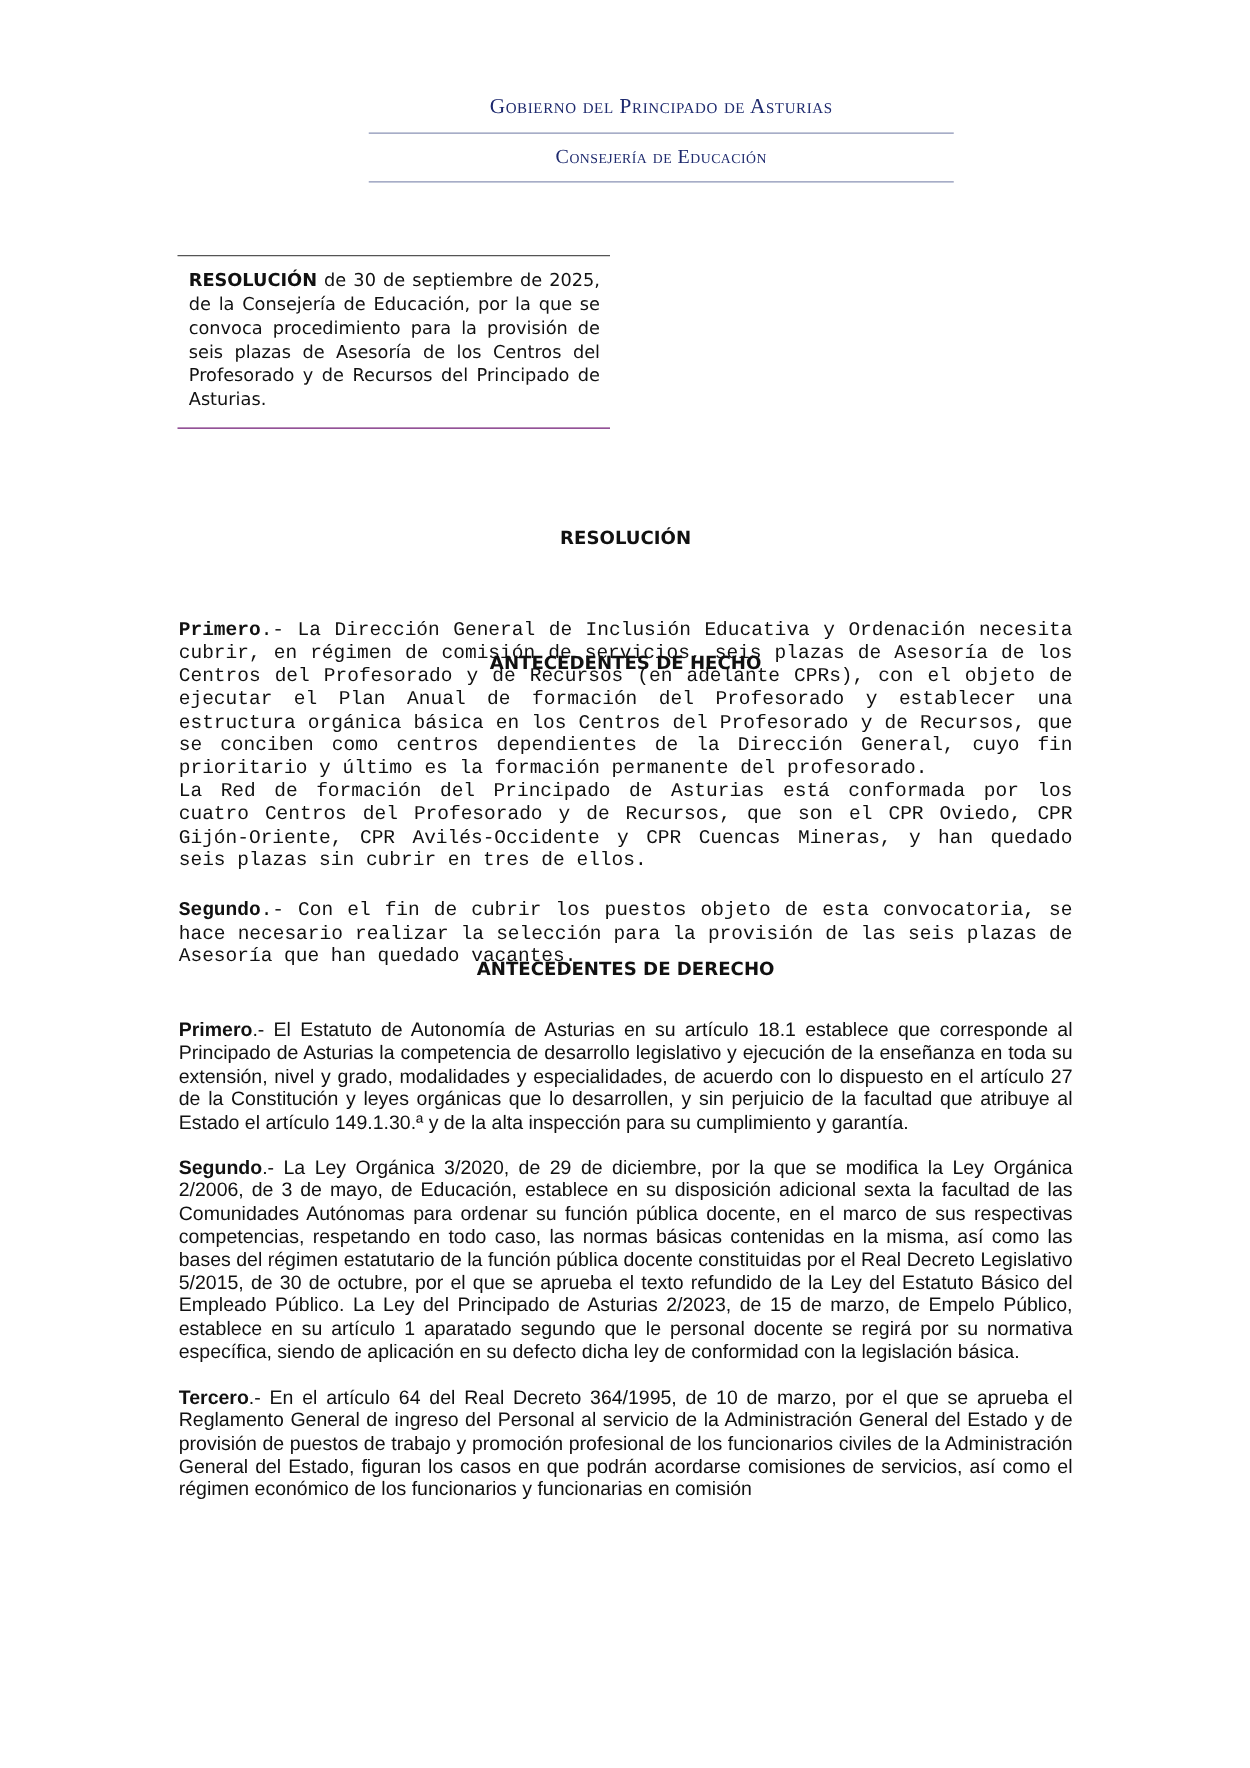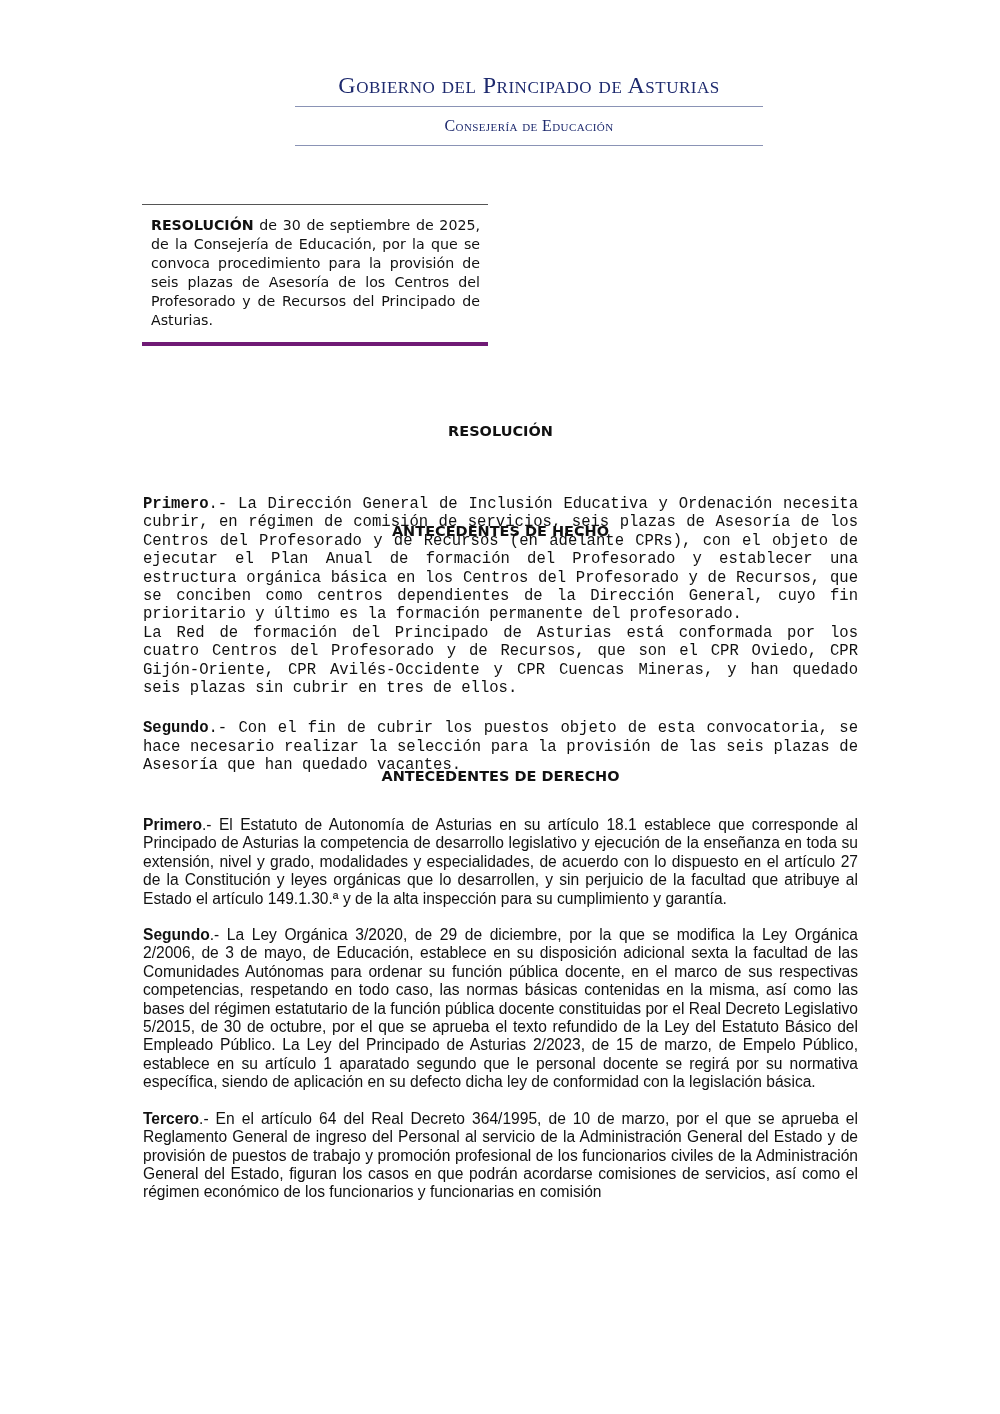--- a/index.html
+++ b/index.html
@@ -1,24 +1,24 @@
 <!DOCTYPE html>
 <html><head>
 <meta charset="utf-8">
 <style>
   html, body { margin: 0; padding: 0; background: #ffffff; }
   body { width: 1000px; height: 1414px; position: relative; overflow: hidden;
          font-family: "DejaVu Sans", sans-serif; color: #111; }
   .letterhead { position: absolute; left: 295px; top: 68px; width: 468px; text-align: center; color: #1e2a6e; }
-  .lh-title { font-family: "Liberation Serif", serif; font-size: 24px; letter-spacing: 0.5px; font-variant: small-caps; line-height: 34px; }
+  .lh-title { font-family: "Liberation Serif", serif; font-size: 17px; letter-spacing: 0.5px; font-variant: small-caps; line-height: 34px; }
   .lh-rule { height: 1px; background: #8a93b5; margin: 4px 0 0 0; }
   .lh-sub { font-family: "Liberation Serif", serif; font-size: 16px; font-variant: small-caps; letter-spacing: 0.4px; margin-top: 8px; line-height: 22px; }
   .lh-rule2 { height: 1px; background: #8a93b5; margin-top: 8px; }
 
-  .summary-box { position: absolute; left: 142px; top: 204px; width: 346px; border-top: 1px solid #555; border-bottom: 4px solid #701a75; padding: 11px 8px 12px 9px; box-sizing: border-box; }
+  .summary-box { position: absolute; left: 142px; top: 204px; width: 346px; border-top: 1px solid #555; border-bottom: 1px solid #701a75; padding: 11px 8px 12px 9px; box-sizing: border-box; }
   .summary-box p { margin: 0; font-size: 14.2px; line-height: 19px; text-align: justify; text-align-last: left; }
   .b { font-weight: bold; }
 
   .heading { position: absolute; left: 143px; width: 715px; text-align: center; font-weight: bold; font-size: 14.5px; }
   .body-text { position: absolute; left: 143px; width: 715px; font-family: "Liberation Sans", sans-serif; font-size: 15.6px; line-height: 18.4px; text-align: justify; }
   .body-text p { margin: 0; }
   .last-left { text-align-last: left; }
 </style>
 </head>
 <body>

